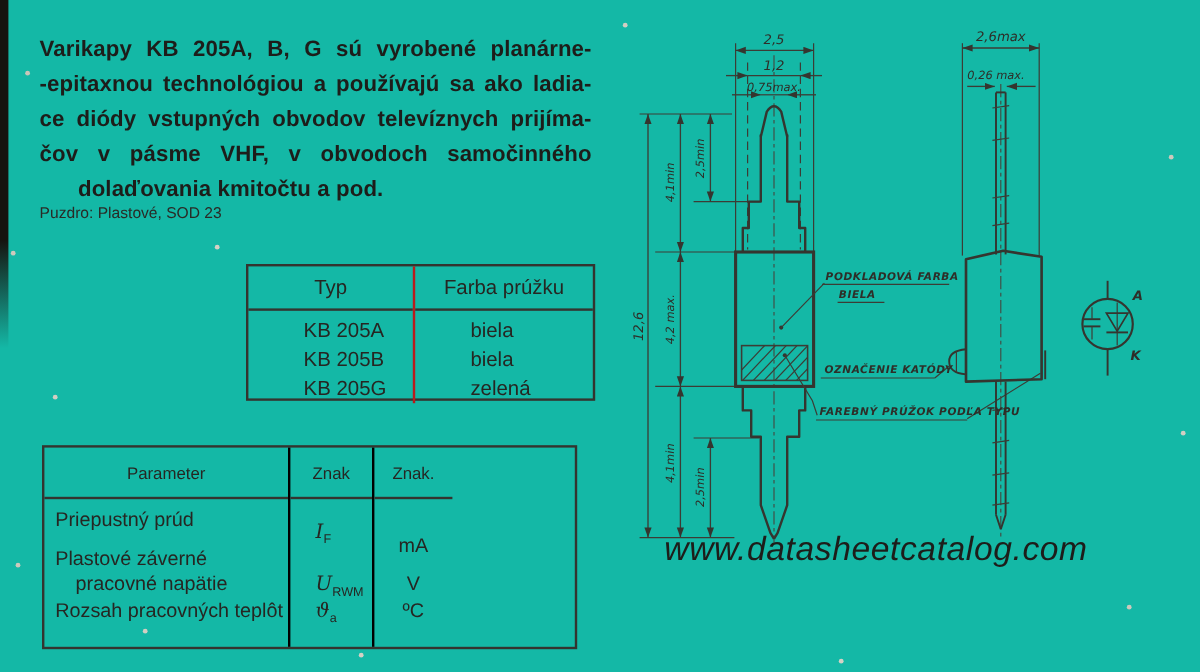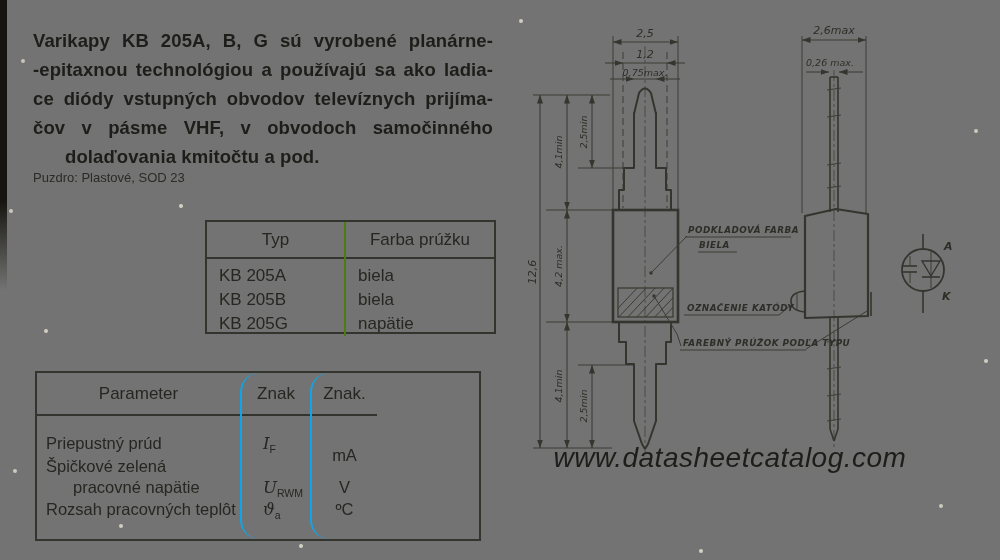--- a/index.html
+++ b/index.html
@@ -1,51 +1,51 @@
 <!DOCTYPE html>
 <html><head>
 <meta charset="utf-8">
 <style>
   html,body{margin:0;padding:0;}
   .page{position:relative;width:1000px;height:560px;overflow:hidden;
-        background:#737373;font-family:"Liberation Sans",sans-serif;color:#22221f;}
+        background:#14b8a6;font-family:"Liberation Sans",sans-serif;color:#22221f;}
   .speckle{position:absolute;left:0;top:0;width:2px;height:2px;background:transparent;border-radius:50%;
         box-shadow:22px 60px 0 1px #c9c5b8,10px 210px 0 1px #cdc9bc,45px 330px 0 1px #d2cec2,
         14px 470px 0 1px #cdc9bc,120px 525px 0 1px #d2cec2,300px 545px 0 1px #d5d1c5,
         520px 20px 0 1px #d2cec2,975px 130px 0 1px #cdc9bc,985px 360px 0 1px #d2cec2,
         940px 505px 0 1px #cdc9bc,700px 550px 0 1px #d5d1c5,180px 205px 0 1px #d5d1c5;}
   .edge-bar{position:absolute;left:0;top:0;width:7px;height:290px;
         background:linear-gradient(#15140f 0 200px,rgba(21,20,15,0) 290px);}
   
   .intro{position:absolute;left:33px;top:26px;width:460px;font-weight:bold;
          font-size:18.5px;line-height:29px;letter-spacing:.1px;color:#1d1d1a;}
   .intro .ln{text-align:justify;text-align-last:justify;white-space:normal;}
   .intro .ln.last{text-align-last:left;margin-left:32px;}
   .puzdro{position:absolute;left:33px;top:170px;font-size:13px;color:#2a2a26;}
   
   .ttable{position:absolute;left:205px;top:220px;width:287px;height:110px;
           border:2px solid #34342f;display:grid;grid-template-columns:137px 1fr;
           font-size:17px;color:#262622;}
-  .tt-col2{border-left:2px solid #4d7c0f;}
+  .tt-col2{border-left:2px solid #b91c1c;}
   .tt-head{height:35px;border-bottom:2px solid #34342f;display:flex;align-items:center;justify-content:center;}
   .tt-body{padding-top:5px;}
-  .tt-cell{height:24px;line-height:24px;padding-left:12px;}
+  .tt-cell{height:24px;line-height:24px;padding-left:12px;margin-left:34px;}
   
   .heading{position:absolute;left:35px;top:340px;font-weight:bold;font-size:18.5px;color:#1f1f1b;}
   .ltable{position:absolute;left:35px;top:371px;width:442px;height:166px;
           border:2px solid #34342f;display:grid;grid-template-columns:203px 70px 67px 1fr;
           font-size:16.5px;color:#262622;}
   .lt-col{position:relative;}
-  .lt-col + .lt-col{border-left:2px solid #0ea5e9;border-radius:19px;}
-  .lt-head{height:41px;border-bottom:2px solid #34342f;display:flex;align-items:center;justify-content:center;font-size:17px;}
+  .lt-col + .lt-col{border-left:2px solid #000000;}
+  .lt-head{height:41px;border-bottom:2px solid #34342f;display:flex;align-items:center;justify-content:center;font-size:14px;}
   .lt-body{position:relative;}
   .lt-line{position:absolute;left:0;width:100%;height:22px;line-height:22px;}
   .lt-col1 .lt-line{padding-left:9px;width:auto;right:0;}
   .lt-cell-c{text-align:center;}
-  .indent{padding-left:26px !important;margin-left:10px;}
+  .indent{padding-left:26px !important;}
   .sym{font-family:"DejaVu Serif",serif;font-style:italic;}
   .lt-line sub{font-size:10.5px;font-style:normal;font-family:"Liberation Sans",sans-serif;}
   .znak-pad{padding-left:21px;}
   
   .watermark{position:absolute;left:545px;top:442px;width:370px;text-align:center;
              font-style:italic;font-size:28px;letter-spacing:.5px;color:#1d1d1a;
              font-family:"Liberation Sans",sans-serif;}
   
   svg.draw{position:absolute;left:0;top:0;}
   svg .outline{stroke:#35352f;stroke-width:2;fill:none;stroke-linejoin:round;}
@@ -86,31 +86,31 @@
         <div class="tt-cell">KB 205A</div>
         <div class="tt-cell">KB 205B</div>
         <div class="tt-cell">KB 205G</div>
       </div>
     </div>
     <div class="tt-col2">
       <div class="tt-head">Farba prúžku</div>
       <div class="tt-body">
         <div class="tt-cell">biela</div>
         <div class="tt-cell">biela</div>
-        <div class="tt-cell">napätie</div>
+        <div class="tt-cell">zelená</div>
       </div>
     </div>
   </div>
 
   <div class="ltable">
     <div class="lt-col lt-col1">
       <div class="lt-head">Parameter</div>
       <div class="lt-body">
-        <div class="lt-line" style="top:16px">Priepustný prúd</div>
-        <div class="lt-line" style="top:39px">Špičkové zelená</div>
+        <div class="lt-line" style="top:6px">Priepustný prúd</div>
+        <div class="lt-line" style="top:39px">Plastové záverné</div>
         <div class="lt-line indent" style="top:60px">pracovné napätie</div>
         <div class="lt-line" style="top:82px">Rozsah pracovných teplôt</div>
       </div>
     </div>
     <div class="lt-col">
       <div class="lt-head">Znak</div>
       <div class="lt-body">
         <div class="lt-line znak-pad" style="top:16px"><span class="sym">I</span><sub>F</sub></div>
         <div class="lt-line znak-pad" style="top:60px"><span class="sym">U</span><sub>RWM</sub></div>
         <div class="lt-line znak-pad" style="top:82px"><span class="sym">ϑ</span><sub>a</sub></div>

